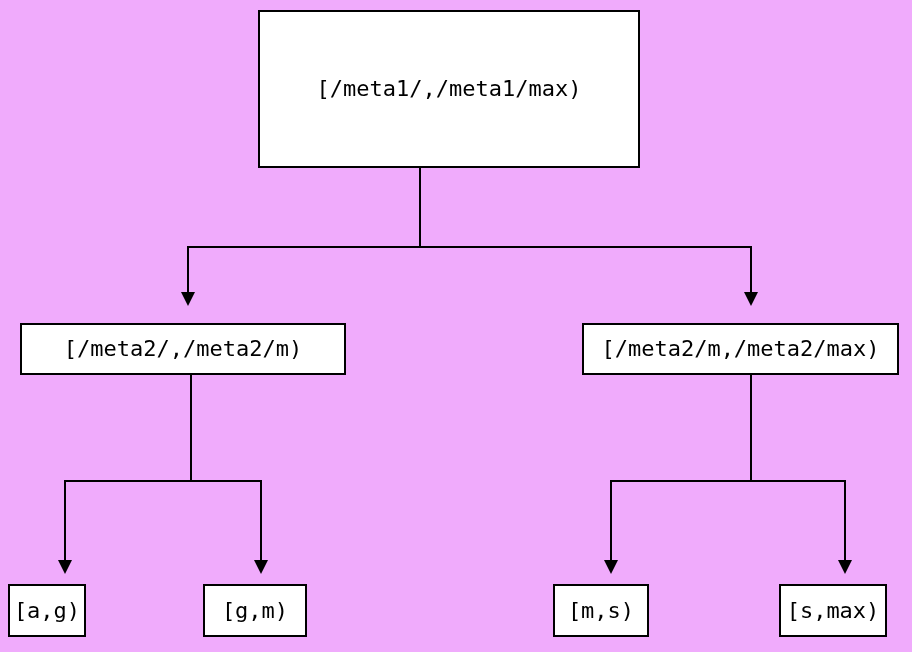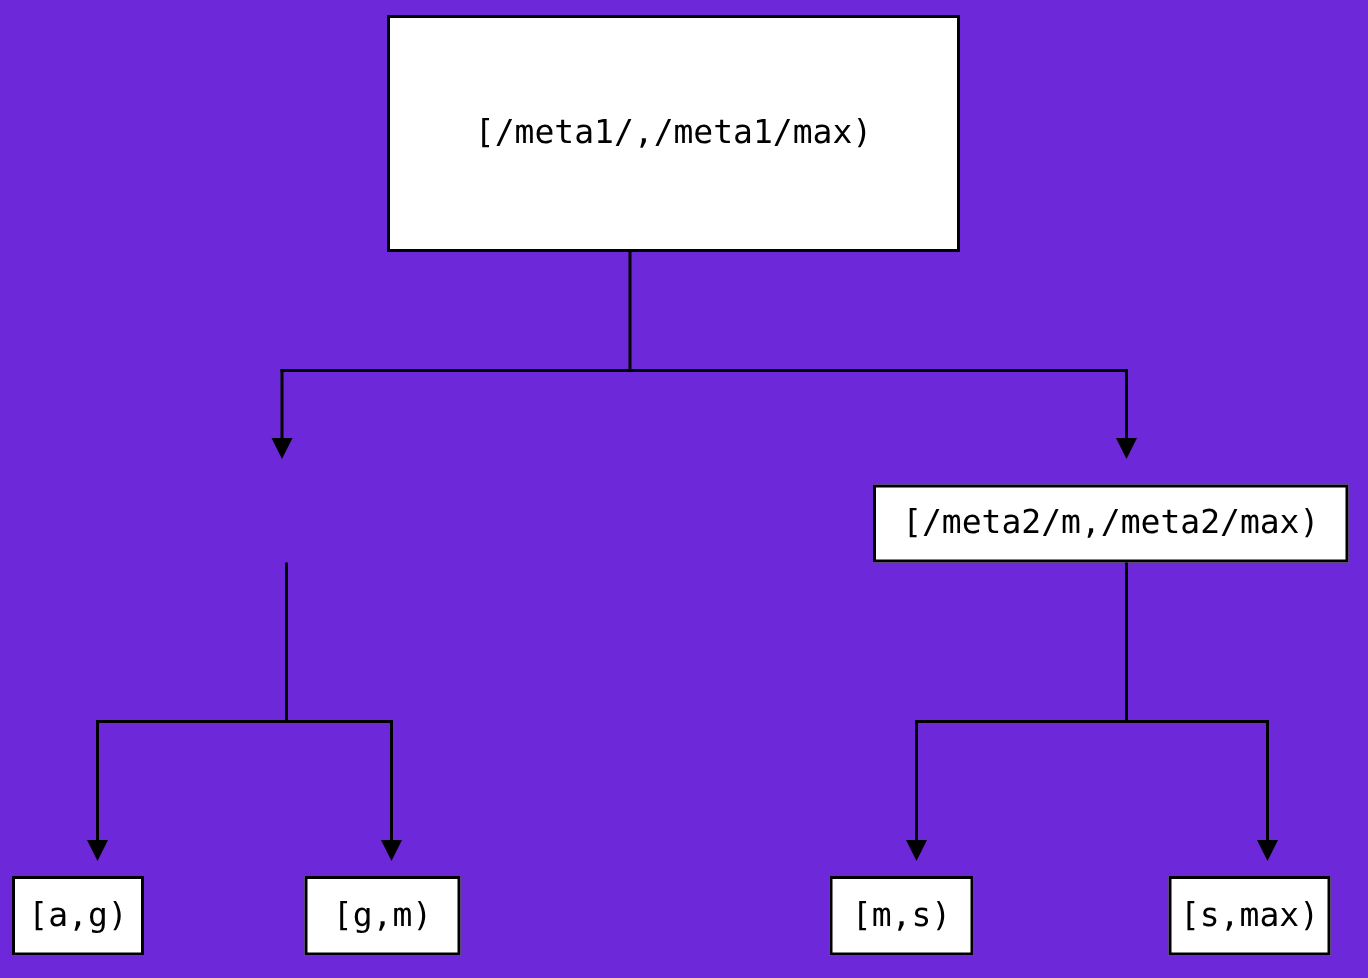--- a/index.html
+++ b/index.html
@@ -4,21 +4,21 @@
 <style>
   html, body {
     margin: 0;
     padding: 0;
     background: #ffffff;
   }
   #canvas {
     position: relative;
     width: 912px;
     height: 652px;
-    background: #6d28d9;
+    background: #f0abfc;
     overflow: hidden;
     font-family: "DejaVu Sans Mono", "Liberation Mono", monospace;
   }
   .node {
     position: absolute;
     box-sizing: border-box;
     border: 2px solid #000000;
     background: #ffffff;
     display: flex;
     align-items: center;
@@ -53,21 +53,21 @@
     height: 52px;
   }
   .node-mid-left .node-label,
   .node-mid-right .node-label { font-size: 22px; }
 
   .node-leaf {
     top: 584px;
     height: 53px;
   }
   .node-leaf .node-label { font-size: 22px; }
-  .node-leaf-ag   { left: 8px;   width: 88px; }
+  .node-leaf-ag   { left: 8px;   width: 78px; }
   .node-leaf-gm   { left: 203px; width: 104px; }
   .node-leaf-ms   { left: 553px; width: 96px; }
   .node-leaf-smax { left: 779px; width: 108px; }
 
   
   .vline {
     position: absolute;
     width: 2px;
     background: #000000;
   }
@@ -118,20 +118,23 @@
     <span class="node-label">[/meta1/,/meta1/max)</span>
   </div>
 
   <div class="vline v-root-stem"></div>
   <div class="hline h-root-bar"></div>
   <div class="vline v-root-left"></div>
   <div class="vline v-root-right"></div>
   <div class="arrowhead a-root-left"></div>
   <div class="arrowhead a-root-right"></div>
 
+  <div class="node node-mid-left">
+    <span class="node-label">[/meta2/,/meta2/m)</span>
+  </div>
 
   <div class="node node-mid-right">
     <span class="node-label">[/meta2/m,/meta2/max)</span>
   </div>
 
   <div class="vline v-ml-stem"></div>
   <div class="hline h-ml-bar"></div>
   <div class="vline v-ml-left"></div>
   <div class="vline v-ml-right"></div>
   <div class="arrowhead a-ml-left"></div>

